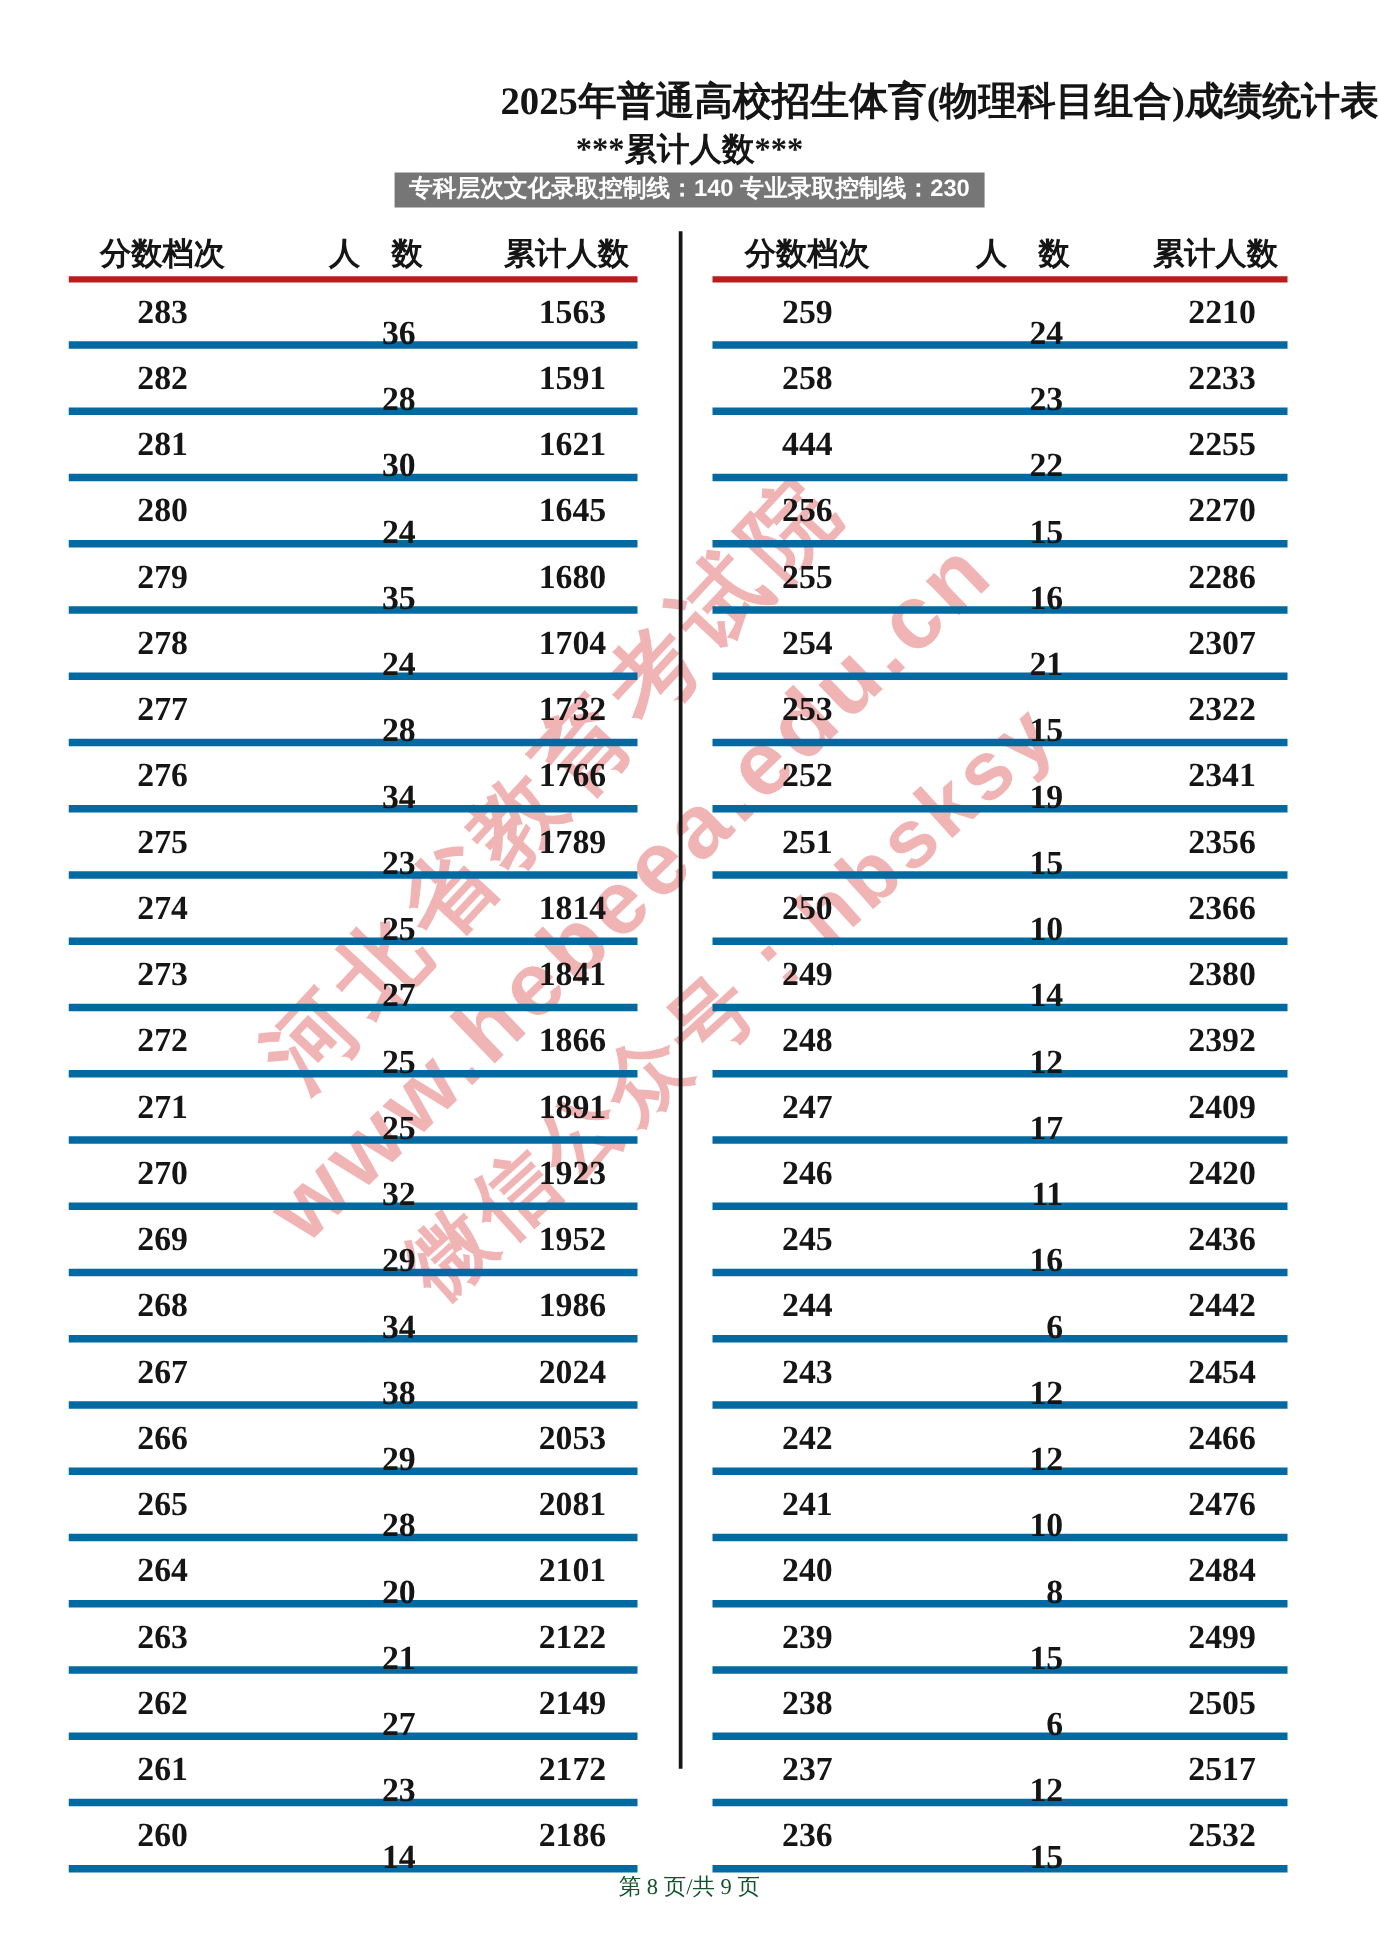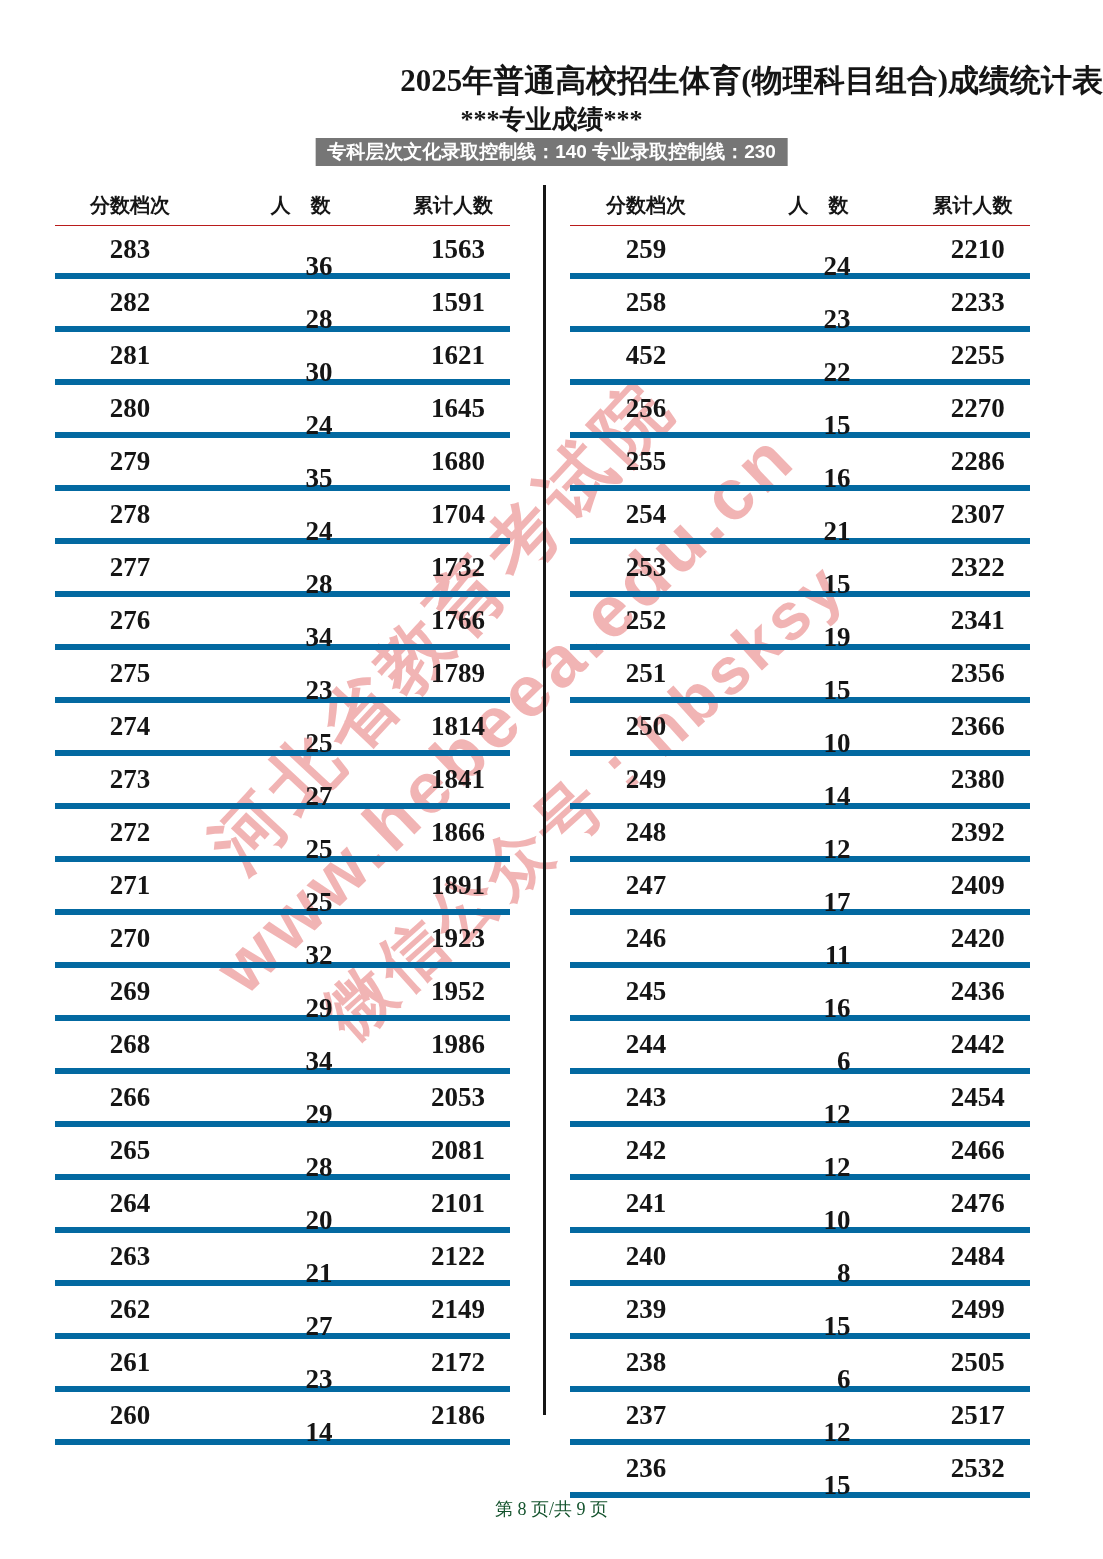--- a/index.html
+++ b/index.html
@@ -45,23 +45,23 @@
     font-family:"Liberation Sans","DejaVu Sans",sans-serif;
     font-size:19px; font-weight:700; white-space:nowrap; z-index:2;
   }
 
   
   .score-table { position:absolute; top:186px; z-index:2; }
   .table-left  { left:55px;  width:455px; }
   .table-right { left:570px; width:460px; }
 
   .t-head {
-    display:flex; align-items:center;
-    height:40px; border-bottom:1px solid #b91c1c;
-    font-size:20px; font-weight:700;
+    display:flex; align-items:flex-start;
+    height:40px; border-bottom:5px solid #b91c1c;
+    font-size:25px; font-weight:700;
   }
   .h-score { flex:0 0 33%; text-align:center; }
   .h-count { flex:0 0 42%; text-align:center; }
   .h-cum   { flex:1;       text-align:center; }
 
   .t-row {
     display:flex; align-items:center;
     height:53px; border-bottom:6px solid #0369a1;
     font-size:27px; font-weight:700;
   }
@@ -90,21 +90,21 @@
 
 <div class="page">
 
   <div class="watermark">
     <span class="wm-line wm1">河北省教育考试院</span>
     <span class="wm-line wm2">www.hebeea.edu.cn</span>
     <span class="wm-line wm3">微信公众号：hbsksy</span>
   </div>
 
   <h1 class="title">2025年普通高校招生体育(物理科目组合)成绩统计表</h1>
-  <div class="subtitle">***专业成绩***</div>
+  <div class="subtitle">***累计人数***</div>
   <div class="cutline-bar">专科层次文化录取控制线：140 专业录取控制线：230</div>
 
   <div class="score-table table-left">
     <div class="t-head">
       <span class="h-score">分数档次</span>
       <span class="h-count">人　数</span>
       <span class="h-cum">累计人数</span>
     </div>
     <div class="t-body" id="left-body">
         <div class="t-row">
@@ -181,20 +181,25 @@
           <span class="cell-score">269</span>
           <span class="cell-count">29</span>
           <span class="cell-cum">1952</span>
         </div>
         <div class="t-row">
           <span class="cell-score">268</span>
           <span class="cell-count">34</span>
           <span class="cell-cum">1986</span>
         </div>
         <div class="t-row">
+          <span class="cell-score">267</span>
+          <span class="cell-count">38</span>
+          <span class="cell-cum">2024</span>
+        </div>
+        <div class="t-row">
           <span class="cell-score">266</span>
           <span class="cell-count">29</span>
           <span class="cell-cum">2053</span>
         </div>
         <div class="t-row">
           <span class="cell-score">265</span>
           <span class="cell-count">28</span>
           <span class="cell-cum">2081</span>
         </div>
         <div class="t-row">
@@ -238,21 +243,21 @@
           <span class="cell-score">259</span>
           <span class="cell-count">24</span>
           <span class="cell-cum">2210</span>
         </div>
         <div class="t-row">
           <span class="cell-score">258</span>
           <span class="cell-count">23</span>
           <span class="cell-cum">2233</span>
         </div>
         <div class="t-row">
-          <span class="cell-score">452</span>
+          <span class="cell-score">444</span>
           <span class="cell-count">22</span>
           <span class="cell-cum">2255</span>
         </div>
         <div class="t-row">
           <span class="cell-score">256</span>
           <span class="cell-count">15</span>
           <span class="cell-cum">2270</span>
         </div>
         <div class="t-row">
           <span class="cell-score">255</span>

